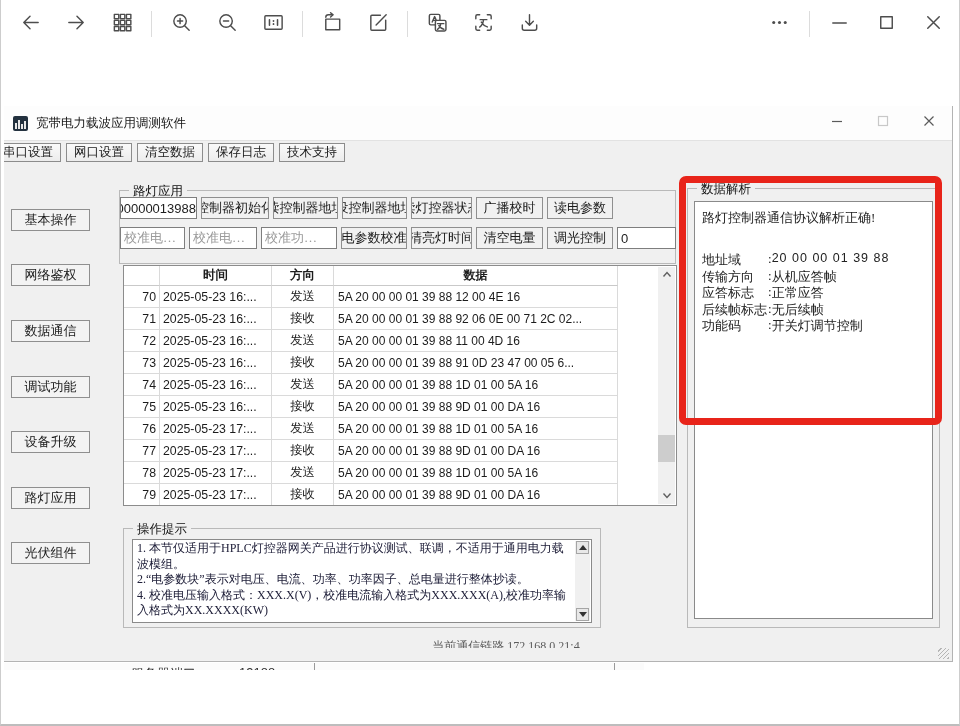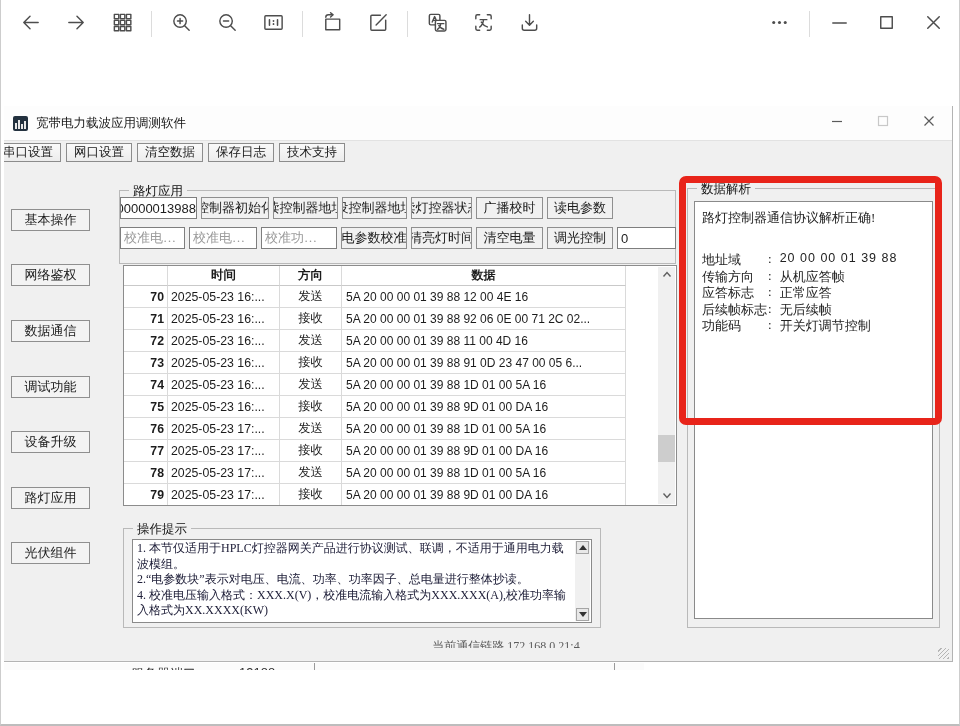--- a/index.html
+++ b/index.html
@@ -70,21 +70,21 @@
   .row2 button:nth-of-type(3){width:67px;} .row2 button:nth-of-type(4){width:66px;}
   .ph { color:#9a9a9a; padding-left:3px; white-space:nowrap; }
 
   
   .ltable { position:absolute; left:119px; top:159px; width:554px; height:241px; background:#fff;
             border:1px solid #8c8c8c; font-family:"Liberation Sans", sans-serif; overflow:hidden; }
   .thead { display:flex; height:20px; font-weight:bold; font-size:12.5px; }
   .trow  { display:flex; height:22px; font-size:12.3px; cursor:default; }
   .cell { display:flex; align-items:center; border-right:1px solid #dadada; border-bottom:1px solid #dadada;
           overflow:hidden; white-space:nowrap; }
-  .c-num { width:44px; justify-content:flex-end; padding-right:3px;font-weight:bold; }
+  .c-num { width:36px; justify-content:flex-end; padding-right:3px; }
   .c-time{ width:112px; padding-left:3px; }
   .c-dir { width:62px; justify-content:center; font-family:"Liberation Serif", serif; }
   .c-data{ width:284px; padding-left:4px; font-size:12px; }
   .thead .cell { justify-content:center; border-bottom:1px solid #c9c9c9; padding:0; }
   .vscroll { position:absolute; top:1px; right:1px; width:17px; bottom:1px; background:#f0f0f0; }
   .varrow { position:absolute; left:0; width:17px; height:17px; display:flex; align-items:center; justify-content:center; cursor:pointer; }
   .varrow svg { stroke:#5f5f5f; fill:none; stroke-width:1.4; }
   .vthumb { position:absolute; left:0; top:168px; width:17px; height:27px; background:#cdcdcd; cursor:pointer; }
 
   
@@ -98,21 +98,21 @@
   .tri-up { width:0; height:0; border-left:4px solid transparent; border-right:4px solid transparent; border-bottom:5px solid #333; }
   .tri-dn { width:0; height:0; border-left:4px solid transparent; border-right:4px solid transparent; border-top:5px solid #333; }
 
   
   .parsein { position:absolute; left:6px; top:12px; right:6px; bottom:8px; background:#fff;
              border:1px solid #8a8a8a; padding:7px 7px; font-size:13px; color:#222; overflow:hidden; }
   .presult { white-space:nowrap; }
   .pfields { margin-top:24px; }
   .pfield { height:16.5px; display:flex; white-space:nowrap; }
   .plabel { display:inline-block; width:66px; overflow:hidden; }
-  .pval { margin-left:8px; }
+  .pval { margin-left:0; }
   .pfield:nth-of-type(1) .pval { font-family:"Liberation Sans", sans-serif; font-size:12.5px; letter-spacing:1px; }
 
   
   .statuswrap { position:absolute; left:352px; top:532px; width:300px; height:10px; overflow:hidden; }
   .statustext { font-size:12px; color:#5c5c5c; text-align:center; white-space:nowrap; }
   .grip { position:absolute; right:3px; bottom:2px; width:11px; height:11px;
           background:repeating-linear-gradient(135deg,transparent 0 2px,#b5b5b5 2px 3px); }
   .sliver { position:absolute; left:3px; top:663px; width:640px; height:7px; overflow:hidden; background:#fbfbfb; }
   .sliver .srow { position:relative; height:20px; font-size:13px; color:#2e2e2e; font-family:"Liberation Serif", serif; }
   .sliver .s1 { position:absolute; left:127px; top:2px; }

